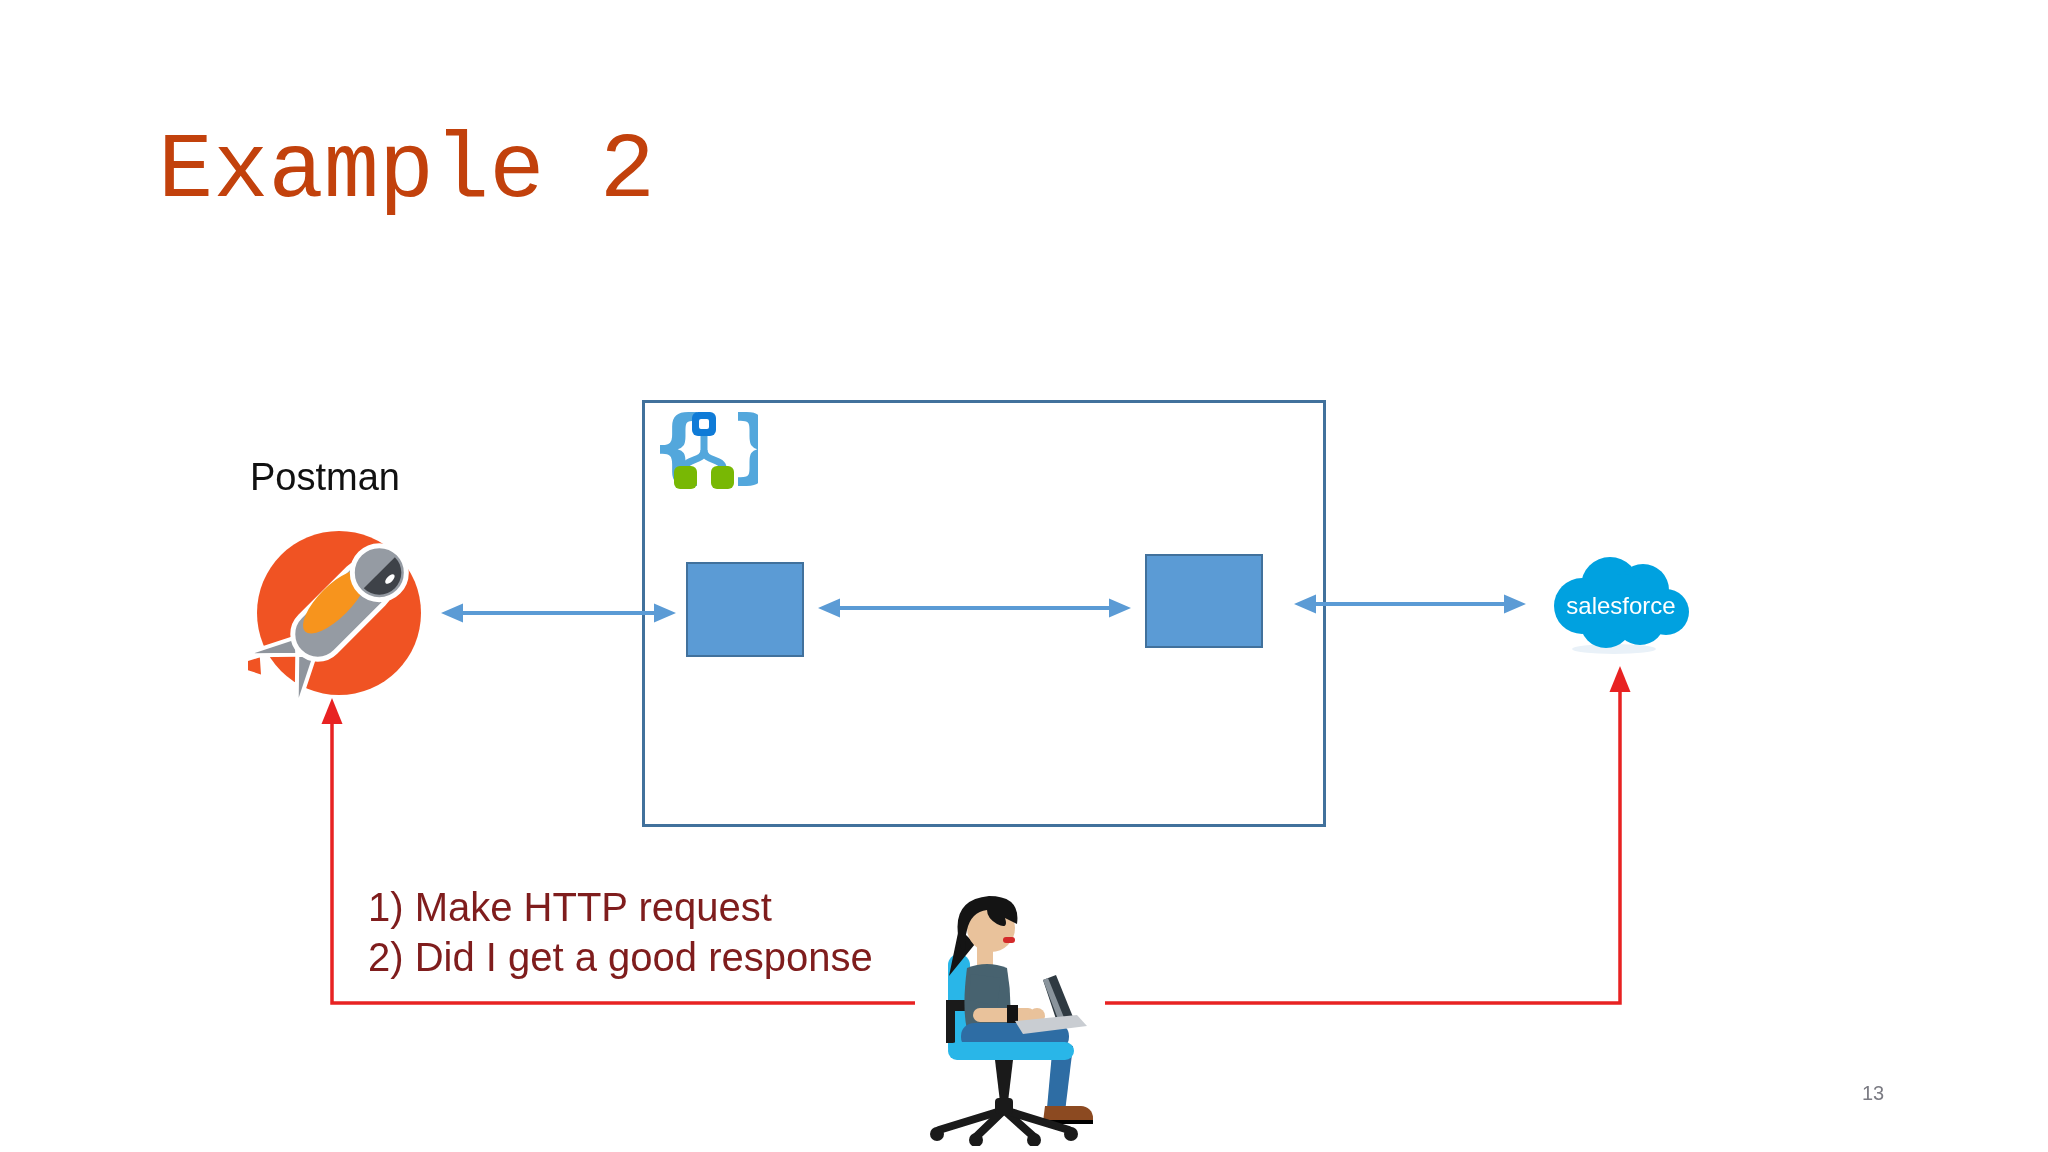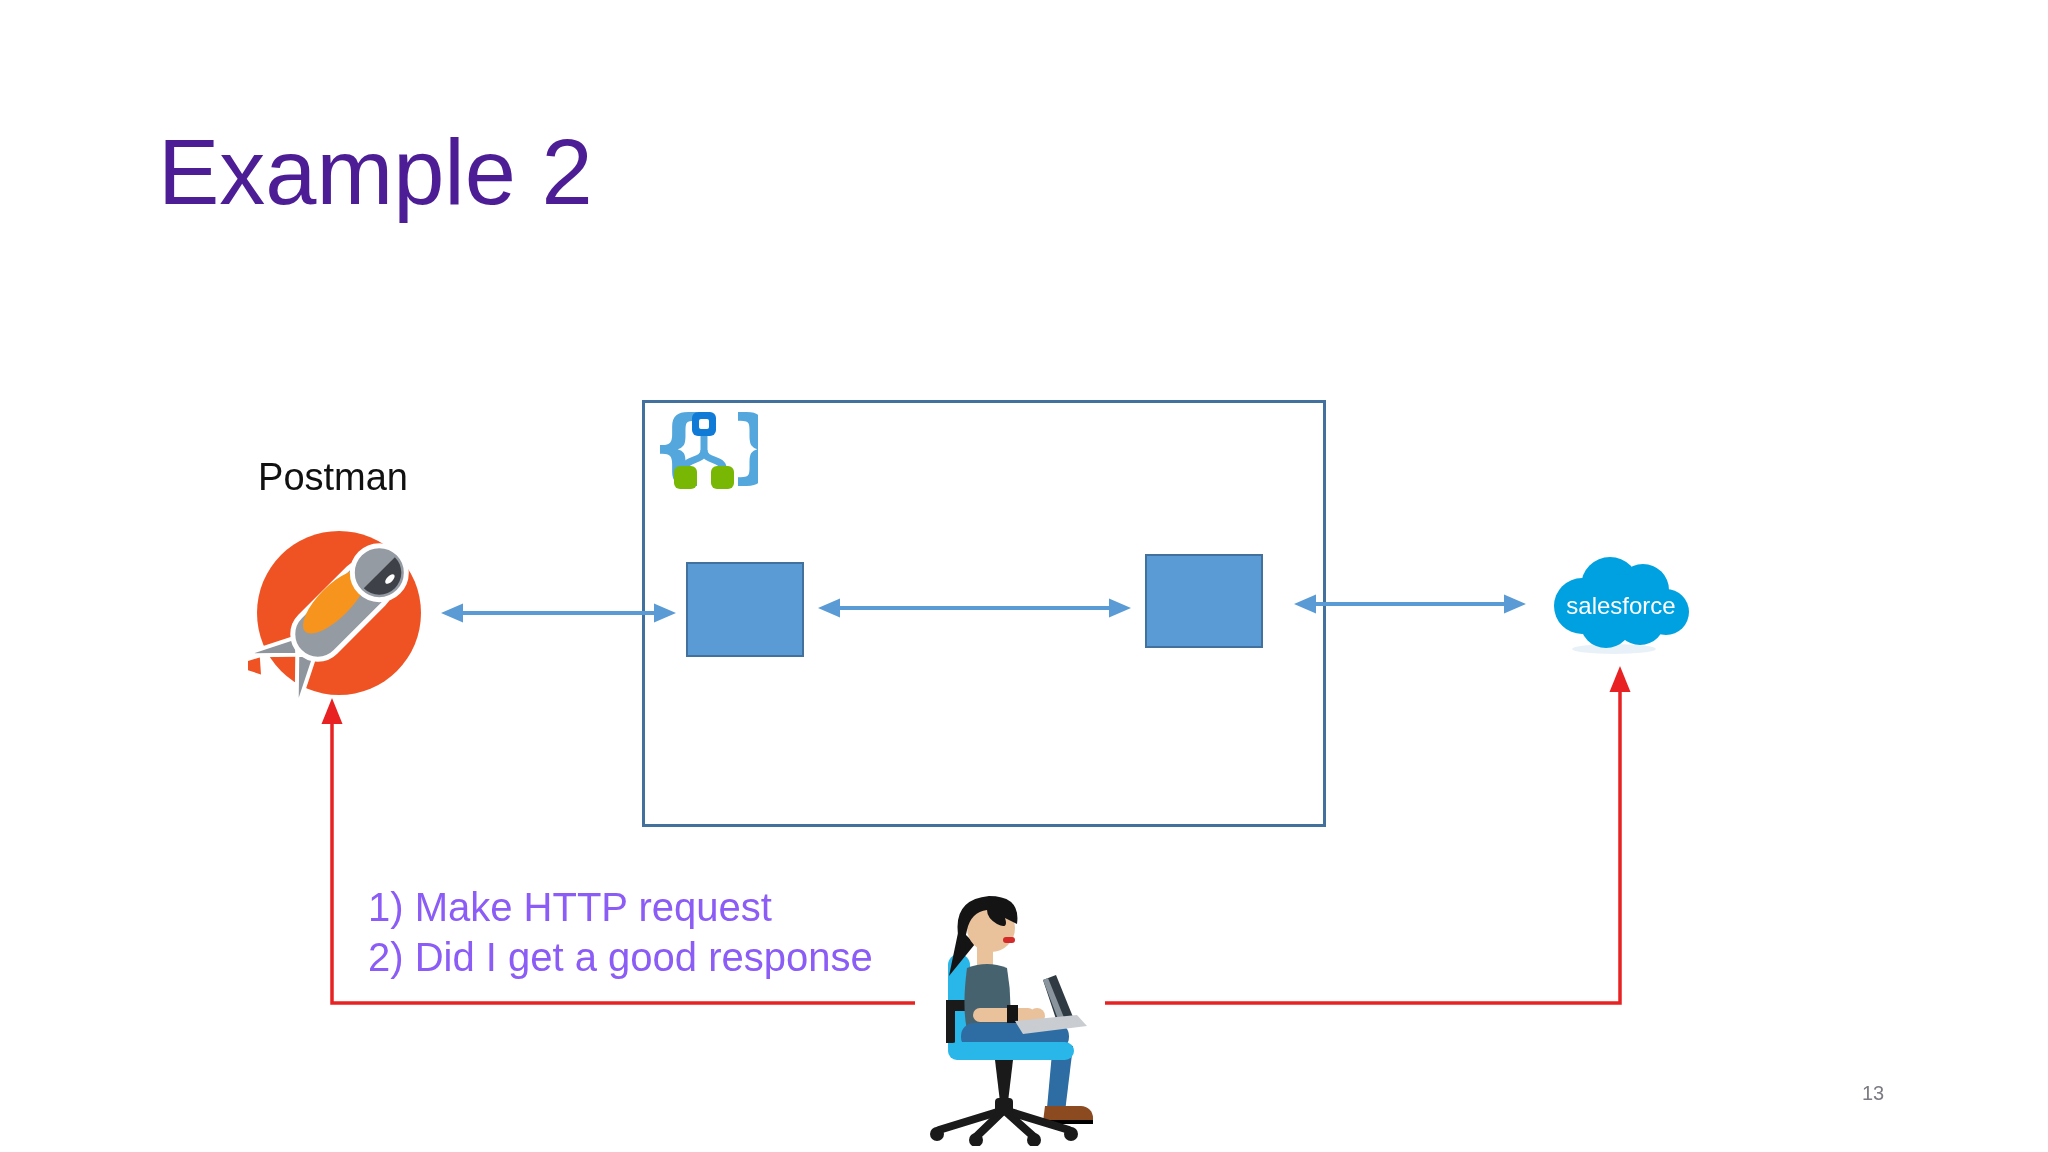--- a/index.html
+++ b/index.html
@@ -3,26 +3,26 @@
 <meta charset="utf-8">
 <style>
   html,body{margin:0;padding:0;background:#ffffff;}
   .slide{
     position:relative;width:2048px;height:1152px;background:#ffffff;overflow:hidden;
     font-family:"Liberation Sans",sans-serif;color:#141414;
   }
   .abs{position:absolute;}
   .slide-title{
     left:158px;top:124px;font-size:92px;line-height:1.05;letter-spacing:0px;
-    color:#4c1d95;white-space:nowrap;
+    color:#c2410c;white-space:nowrap;font-family:Liberation Mono, monospace;
   }
   .postman-label{
-    left:250px;top:455px;width:158px;text-align:right;font-size:38px;line-height:44px;color:#111;
+    left:250px;top:455px;width:158px;text-align:left;font-size:38px;line-height:44px;color:#111;
   }
-  .steps{font-size:40px;line-height:50px;color:#8b5cf6;white-space:nowrap;}
+  .steps{font-size:40px;line-height:50px;color:#7f1d1d;white-space:nowrap;}
   .steps-left{left:368px;top:882px;}
   .steps-right{left:1202px;top:893px;}
   .integration-box{
     left:642px;top:400px;width:684px;height:427px;
     border:3px solid #41719C;box-sizing:border-box;background:transparent;
   }
   .blue-square{
     background:#5B9BD5;border:2px solid #41719C;box-sizing:border-box;
   }
   .sq-left{left:686px;top:562px;width:118px;height:95px;}

